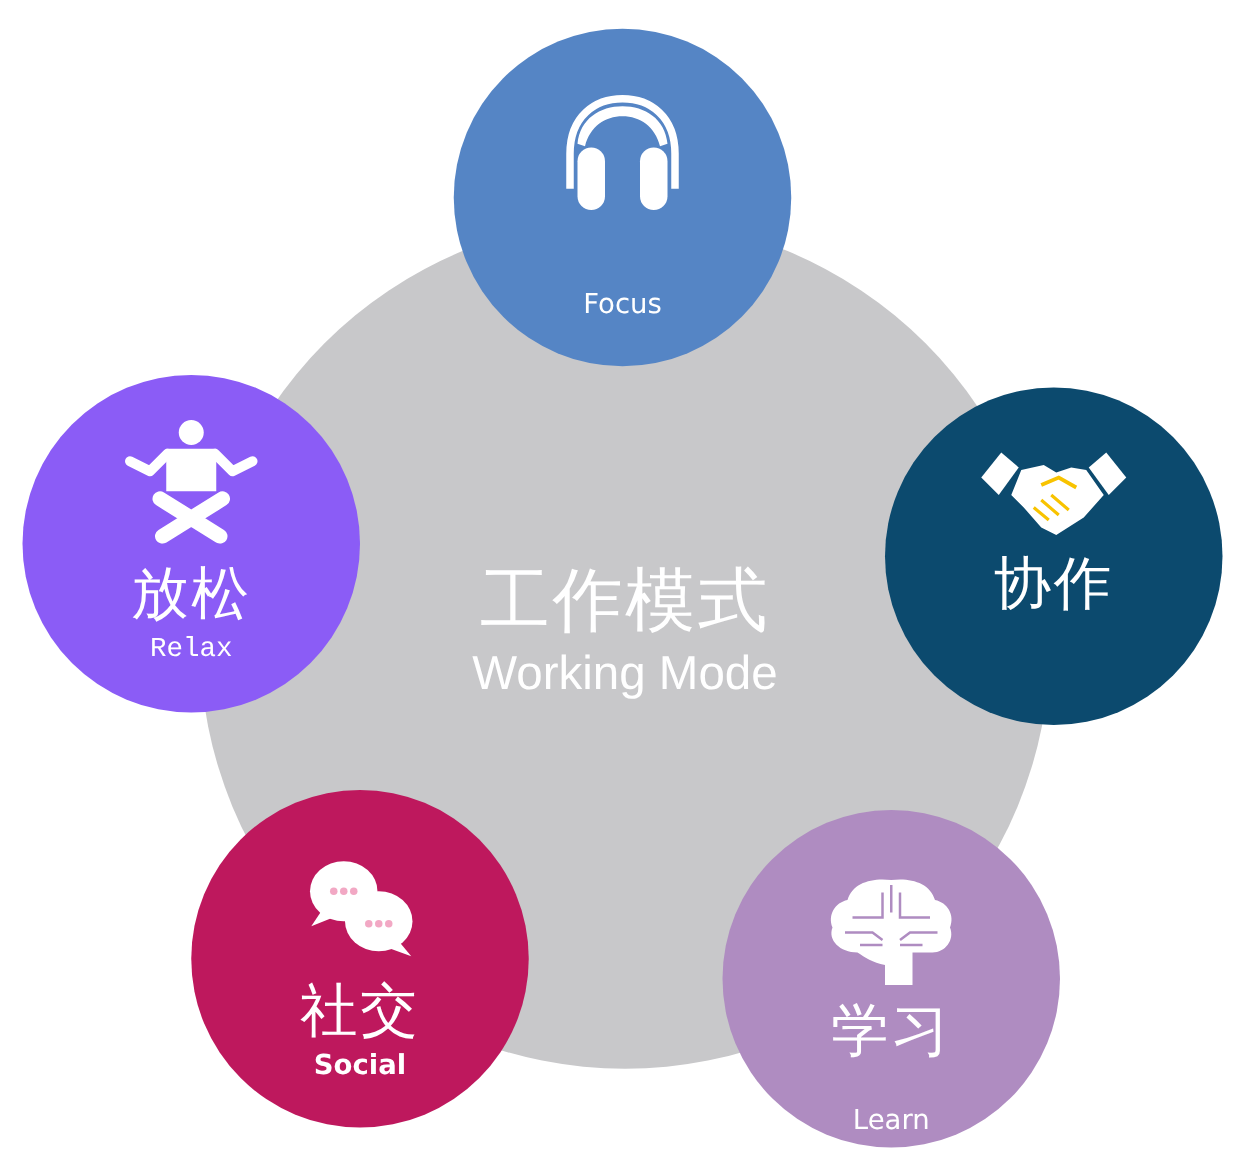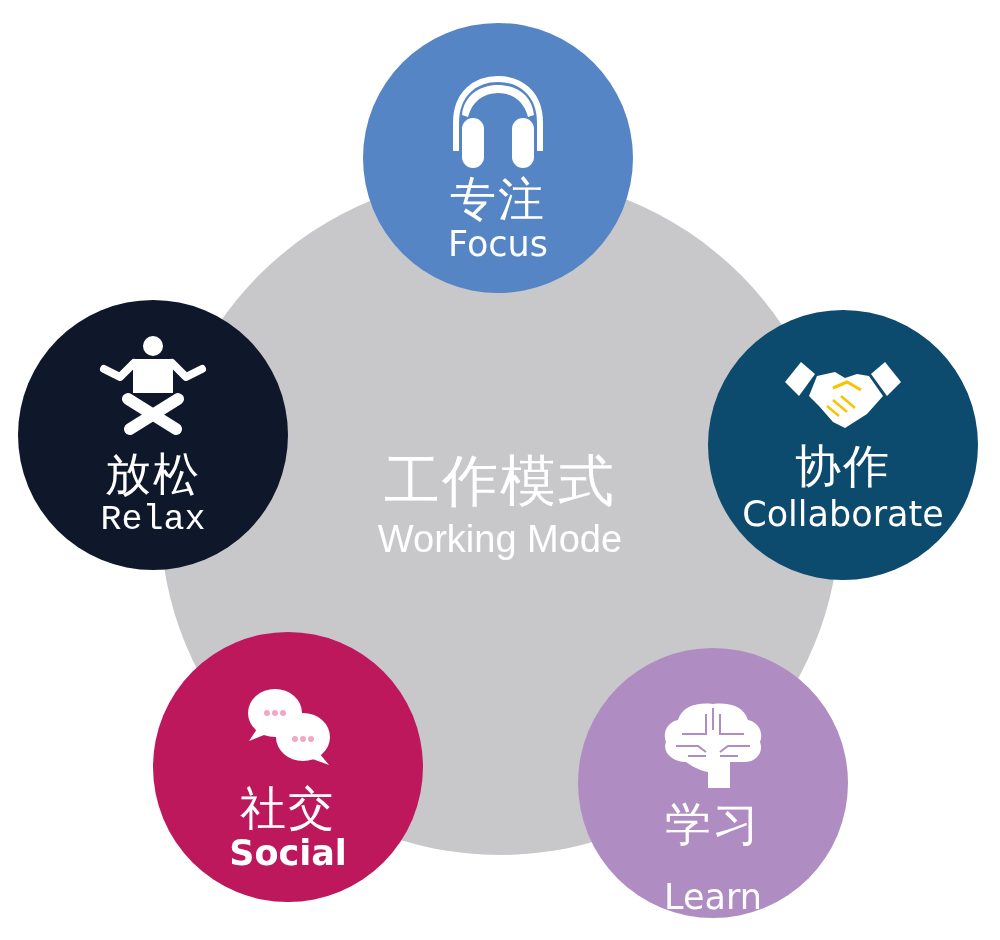--- a/index.html
+++ b/index.html
@@ -4,53 +4,51 @@
   <style>
     html, body { margin:0; padding:0; background:#ffffff; }
     body { width:1000px; height:940px; position:relative; overflow:hidden; font-family:"Liberation Sans","DejaVu Sans",sans-serif; }
     .hub { position:absolute; border-radius:50%; background:#c8c8ca; }
     .hub-text { position:absolute; left:0; right:0; text-align:center; color:#ffffff; }
     .hub-zh { top:450px; font-size:56px; font-family:"DejaVu Sans",sans-serif; letter-spacing:2px; line-height:62px; }
     .hub-en { top:517px; font-size:38px; line-height:44px; font-family:"Liberation Sans",sans-serif; }
     .node { position:absolute; border-radius:50%; display:flex; flex-direction:column; align-items:center; color:#ffffff; text-align:center; }
     .node .icon { position:absolute; left:50%; transform:translateX(-50%); }
     .node .zh { position:absolute; left:0; right:0; font-size:46px; line-height:52px; font-family:"DejaVu Sans",sans-serif; letter-spacing:2px; }
-    .node .en { position:absolute; left:0; right:0; font-size:35px; line-height:32px; font-family:"DejaVu Sans",sans-serif; }
+    .node .en { position:absolute; left:0; right:0; font-size:22px; line-height:32px; font-family:"DejaVu Sans",sans-serif; }
   </style>
 </head>
 <body>
 
 <div class="hub" style="left:160px;top:175px;width:680px;height:680px;"></div>
 <div class="hub-text hub-zh">工作模式</div>
 <div class="hub-text hub-en">Working Mode</div>
 
 <div class="node" style="left:363px;top:23px;width:270px;height:270px;background:#5585c5;">
   <svg class="icon" style="top:50px;" width="100" height="100" viewBox="0 0 100 100">
     <path d="M8 78 L8 50 C8 20 28 6 50 6 C72 6 92 20 92 50 L92 78" fill="none" stroke="#fff" stroke-width="6"></path>
     <path d="M14 42 C16 22 32 12 50 12 C68 12 84 22 86 42 L80 44 C76 28 64 20 50 20 C36 20 24 28 20 44 Z" fill="#fff"></path>
     <rect x="14" y="45" width="22" height="50" rx="11" fill="#fff"></rect>
     <rect x="64" y="45" width="22" height="50" rx="11" fill="#fff"></rect>
   </svg>
-  <div class="zh" style="top:150px;">专注</div>
   <div class="en" style="top:205px;">Focus</div>
 </div>
 
 <div class="node" style="left:708px;top:310px;width:270px;height:270px;background:#0c4a6e;">
   <svg class="icon" style="top:50px;" width="120" height="72" viewBox="0 0 120 72">
     <path d="M2 22 L18 2 L32 14 L16 36 Z" fill="#fff"></path>
     <path d="M118 22 L102 2 L88 14 L104 36 Z" fill="#fff"></path>
     <path d="M34 16 L52 12 L62 18 L74 14 L86 16 L100 36 L84 54 L62 68 L50 62 L36 46 L26 36 Z" fill="#fff"></path>
     <path d="M50 28 L64 22 L78 30" fill="none" stroke="#f8c300" stroke-width="3"></path>
     <path d="M44 46 L56 56 M50 40 L64 52 M58 36 L72 48" stroke="#f8c300" stroke-width="2.5" fill="none"></path>
   </svg>
   <div class="zh" style="top:130px;">协作</div>
-  <div class="en" style="top:188px;">Collaborate</div>
 </div>
 
-<div class="node" style="left:18px;top:300px;width:270px;height:270px;background:#0f172a;">
+<div class="node" style="left:18px;top:300px;width:270px;height:270px;background:#8b5cf6;">
   <svg class="icon" style="top:35px;" width="110" height="100" viewBox="0 0 110 100">
     <circle cx="55" cy="11" r="10" fill="#fff"></circle>
     <rect x="35" y="24" width="40" height="34" fill="#fff"></rect>
     <path d="M36 28 L22 42 L6 34" fill="none" stroke="#fff" stroke-width="8" stroke-linecap="round" stroke-linejoin="round"></path>
     <path d="M74 28 L88 42 L104 34" fill="none" stroke="#fff" stroke-width="8" stroke-linecap="round" stroke-linejoin="round"></path>
     <path d="M30 64 L78 94 M80 64 L32 94" stroke="#fff" stroke-width="12" stroke-linecap="round"></path>
   </svg>
   <div class="zh" style="top:148px;">放松</div>
   <div class="en" style="top:204px;font-family:Liberation Mono, monospace;">Relax</div>
 </div>

